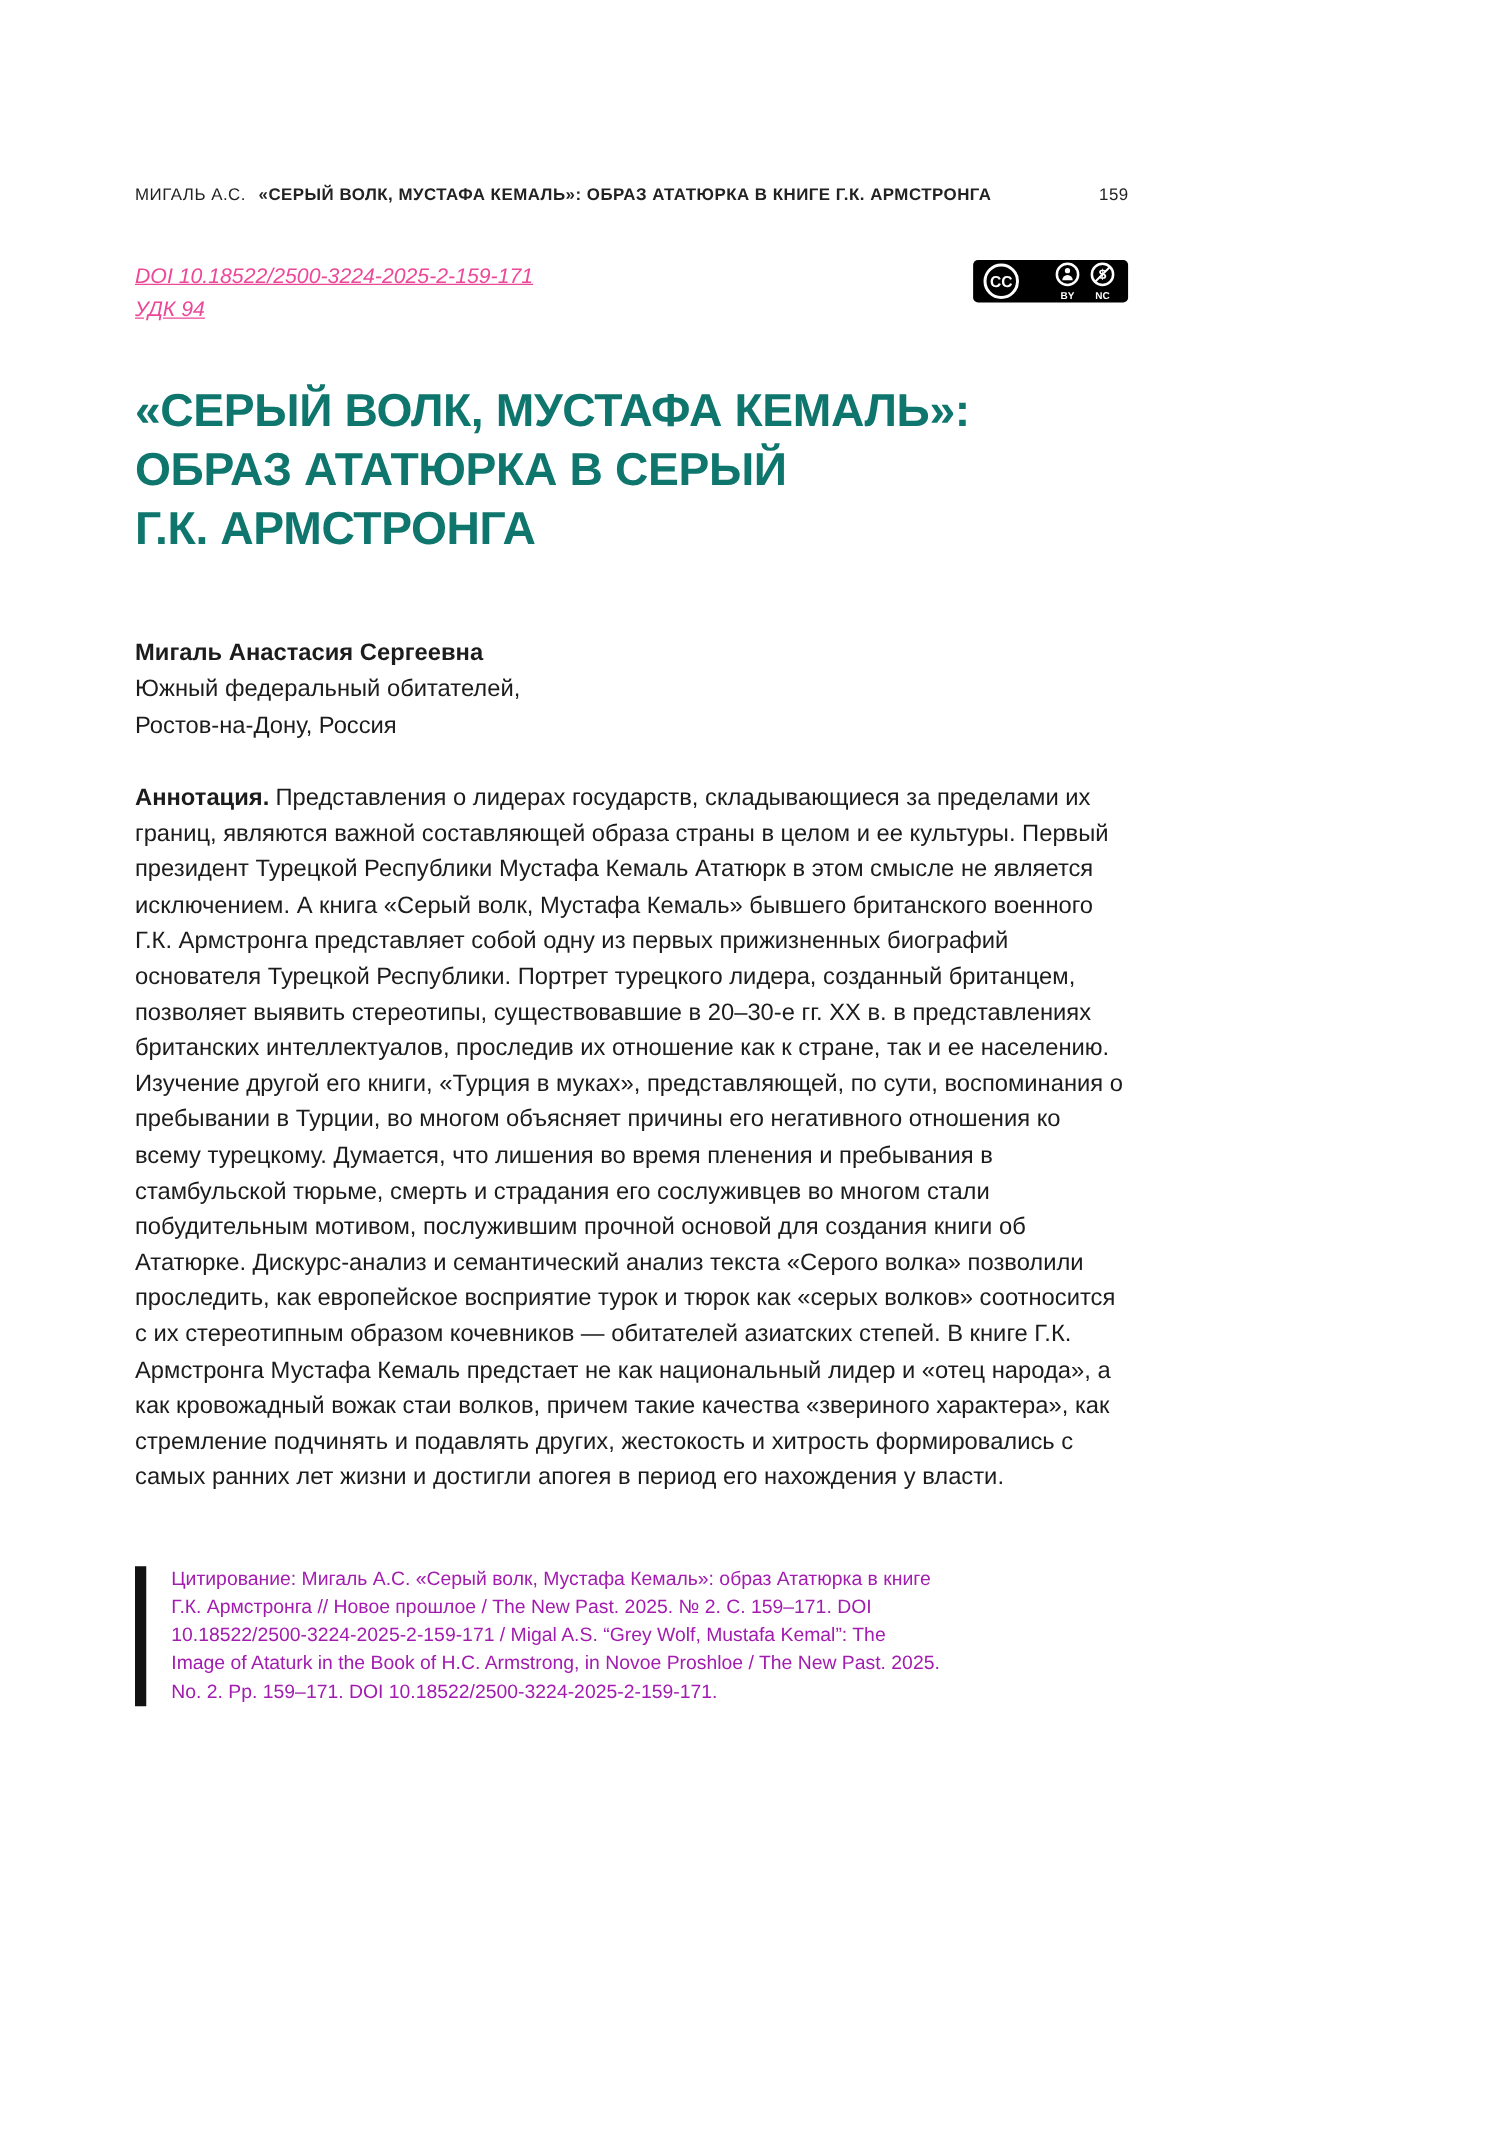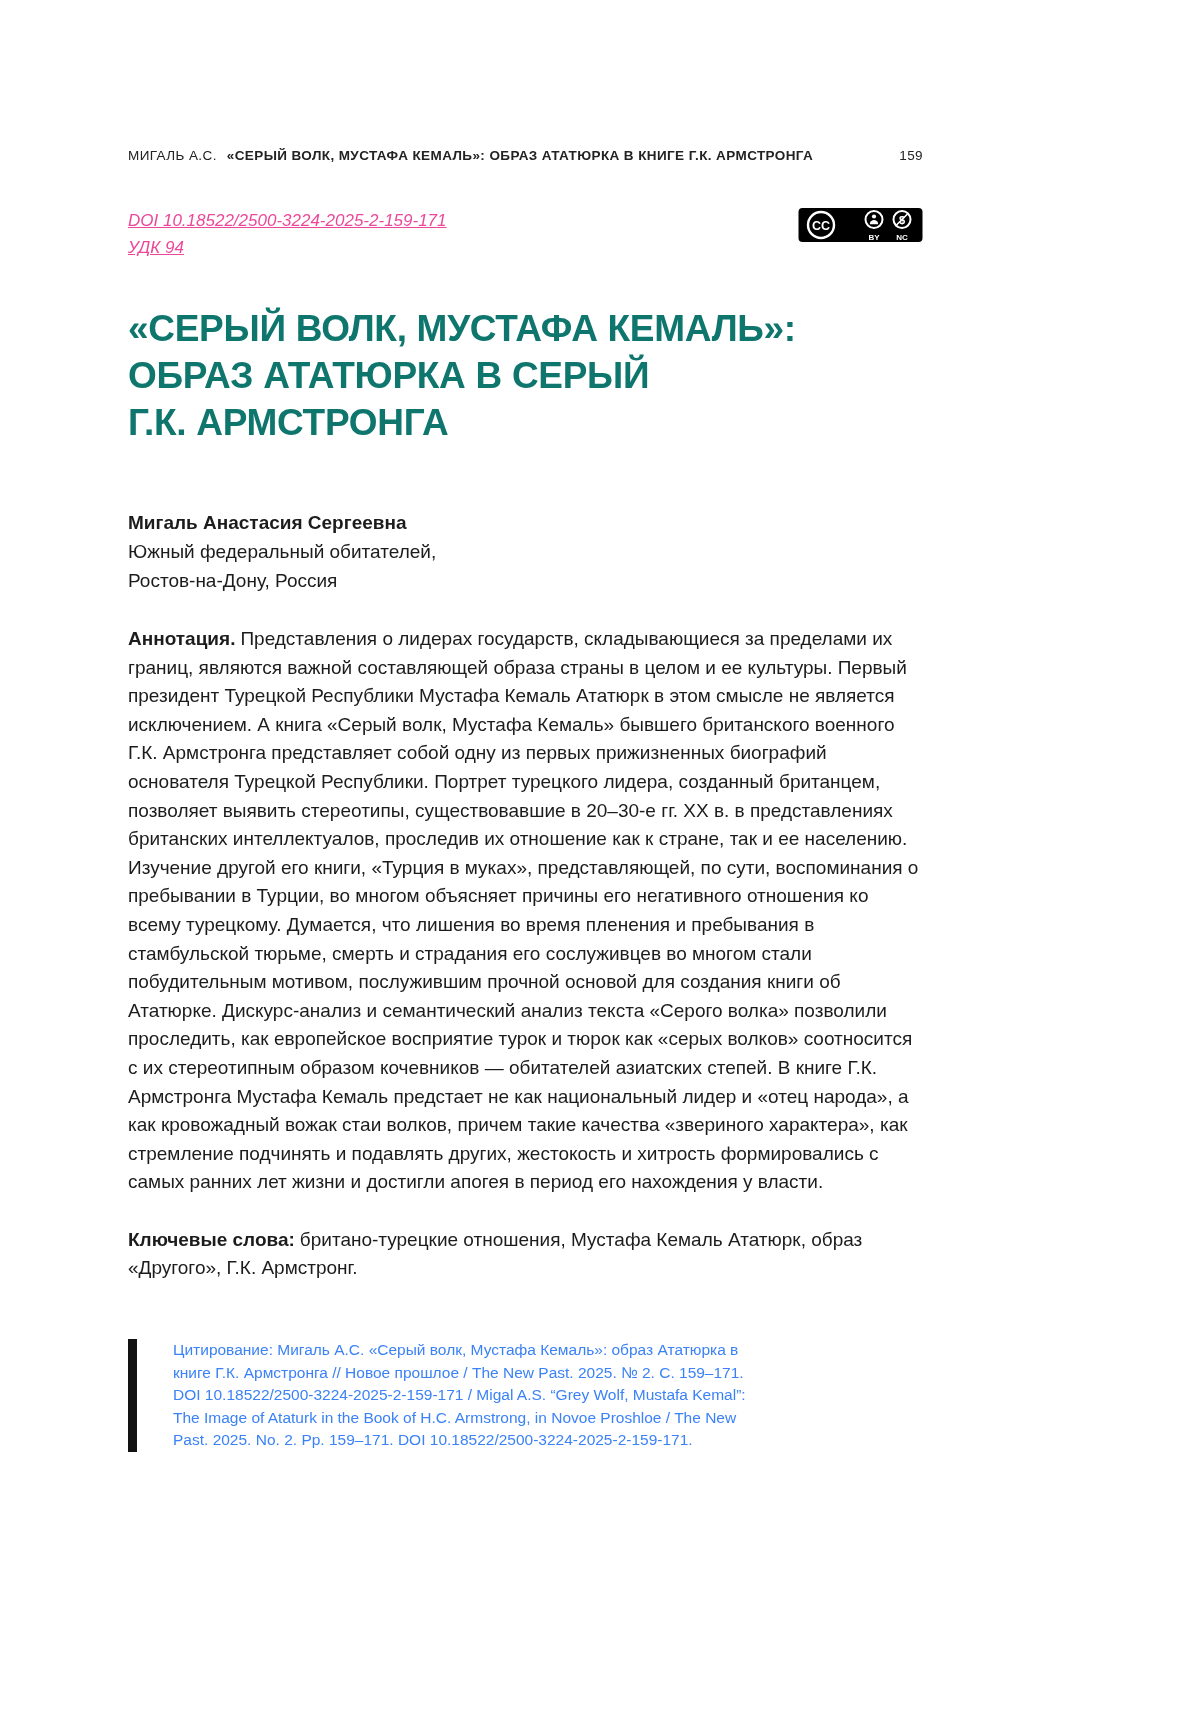--- a/index.html
+++ b/index.html
@@ -13,21 +13,21 @@
   }
   .page {
     position: relative;
     width: 1200px;
     min-height: 1714px;
     background: #ffffff;
     overflow: hidden;
   }
   .content {
     position: absolute;
-    left: 128px;
+    left: 108px;
     top: 148px;
     width: 795px;
   }
 
   
   .running-head {
     display: flex;
     justify-content: space-between;
     align-items: baseline;
     font-size: 13.5px;
@@ -89,25 +89,25 @@
   .keywords {
     margin-top: 29px;
     font-size: 19px;
     line-height: 28.6px;
   }
 
   
   .citation-block {
     margin-top: 56px;
     border-left: 9px solid #121212;
-    padding-left: 36px;
+    padding-left: 20px;
     width: 645px;
     font-size: 15.5px;
     line-height: 22.5px;
-    color: #3b82f6;
+    color: #a21caf;
   }
   .copyright-line {
     margin-top: 20px;
     margin-left: 29px;
     font-size: 15.5px;
     line-height: 22.5px;
   }
 </style>
 </head>
 <body>
@@ -151,23 +151,20 @@
     <div class="author-block">
       <div class="author-name">Мигаль Анастасия Сергеевна</div>
       <div class="author-affiliation">Южный федеральный обитателей,</div>
       <div class="author-city">Ростов-на-Дону, Россия</div>
     </div>
 
     <p class="abstract">
       <span class="label">Аннотация.</span><span>Представления о лидерах государств, складывающиеся за пределами их границ, являются важной составляющей образа страны в целом и ее культуры. Первый президент Турецкой Республики Мустафа Кемаль Ататюрк в этом смысле не является исключением. А книга «Серый волк, Мустафа Кемаль» бывшего британского военного Г.К. Армстронга представляет собой одну из первых прижизненных биографий основателя Турецкой Республики. Портрет турецкого лидера, созданный британцем, позволяет выявить стереотипы, существовавшие в 20–30-е гг. XX в. в представлениях британских интеллектуалов, проследив их отношение как к стране, так и ее населению. Изучение другой его книги, «Турция в муках», представляющей, по сути, воспоминания о пребывании в Турции, во многом объясняет причины его негативного отношения ко всему турецкому. Думается, что лишения во время пленения и пребывания в стамбульской тюрьме, смерть и страдания его сослуживцев во многом стали побудительным мотивом, послужившим прочной основой для создания книги об Ататюрке. Дискурс-анализ и семантический анализ текста «Серого волка» позволили проследить, как европейское восприятие турок и тюрок как «серых волков» соотносится с их стереотипным образом кочевников — обитателей азиатских степей. В книге Г.К. Армстронга Мустафа Кемаль предстает не как национальный лидер и «отец народа», а как кровожадный вожак стаи волков, причем такие качества «звериного характера», как стремление подчинять и подавлять других, жестокость и хитрость формировались с самых ранних лет жизни и достигли апогея в период его нахождения у власти.</span>
     </p>
 
-    <p class="keywords">
-      <span class="label">Ключевые слова:</span><span>британо-турецкие отношения, Мустафа Кемаль Ататюрк, образ «Другого», Г.К. Армстронг.</span>
-    </p>
 
     <div class="citation-block">
       <span>Цитирование: Мигаль А.С. «Серый волк, Мустафа Кемаль»: образ Ататюрка в книге Г.К. Армстронга // Новое прошлое / The New Past. 2025. № 2. С. 159–171. DOI 10.18522/2500-3224-2025-2-159-171 / Migal A.S. “Grey Wolf, Mustafa Kemal”: The Image of Ataturk in the Book of H.C. Armstrong, in Novoe Proshloe / The New Past. 2025. No. 2. Pp. 159–171. DOI 10.18522/2500-3224-2025-2-159-171.</span>
     </div>
 
 
   </div>
 </div>
 
 </body></html>

